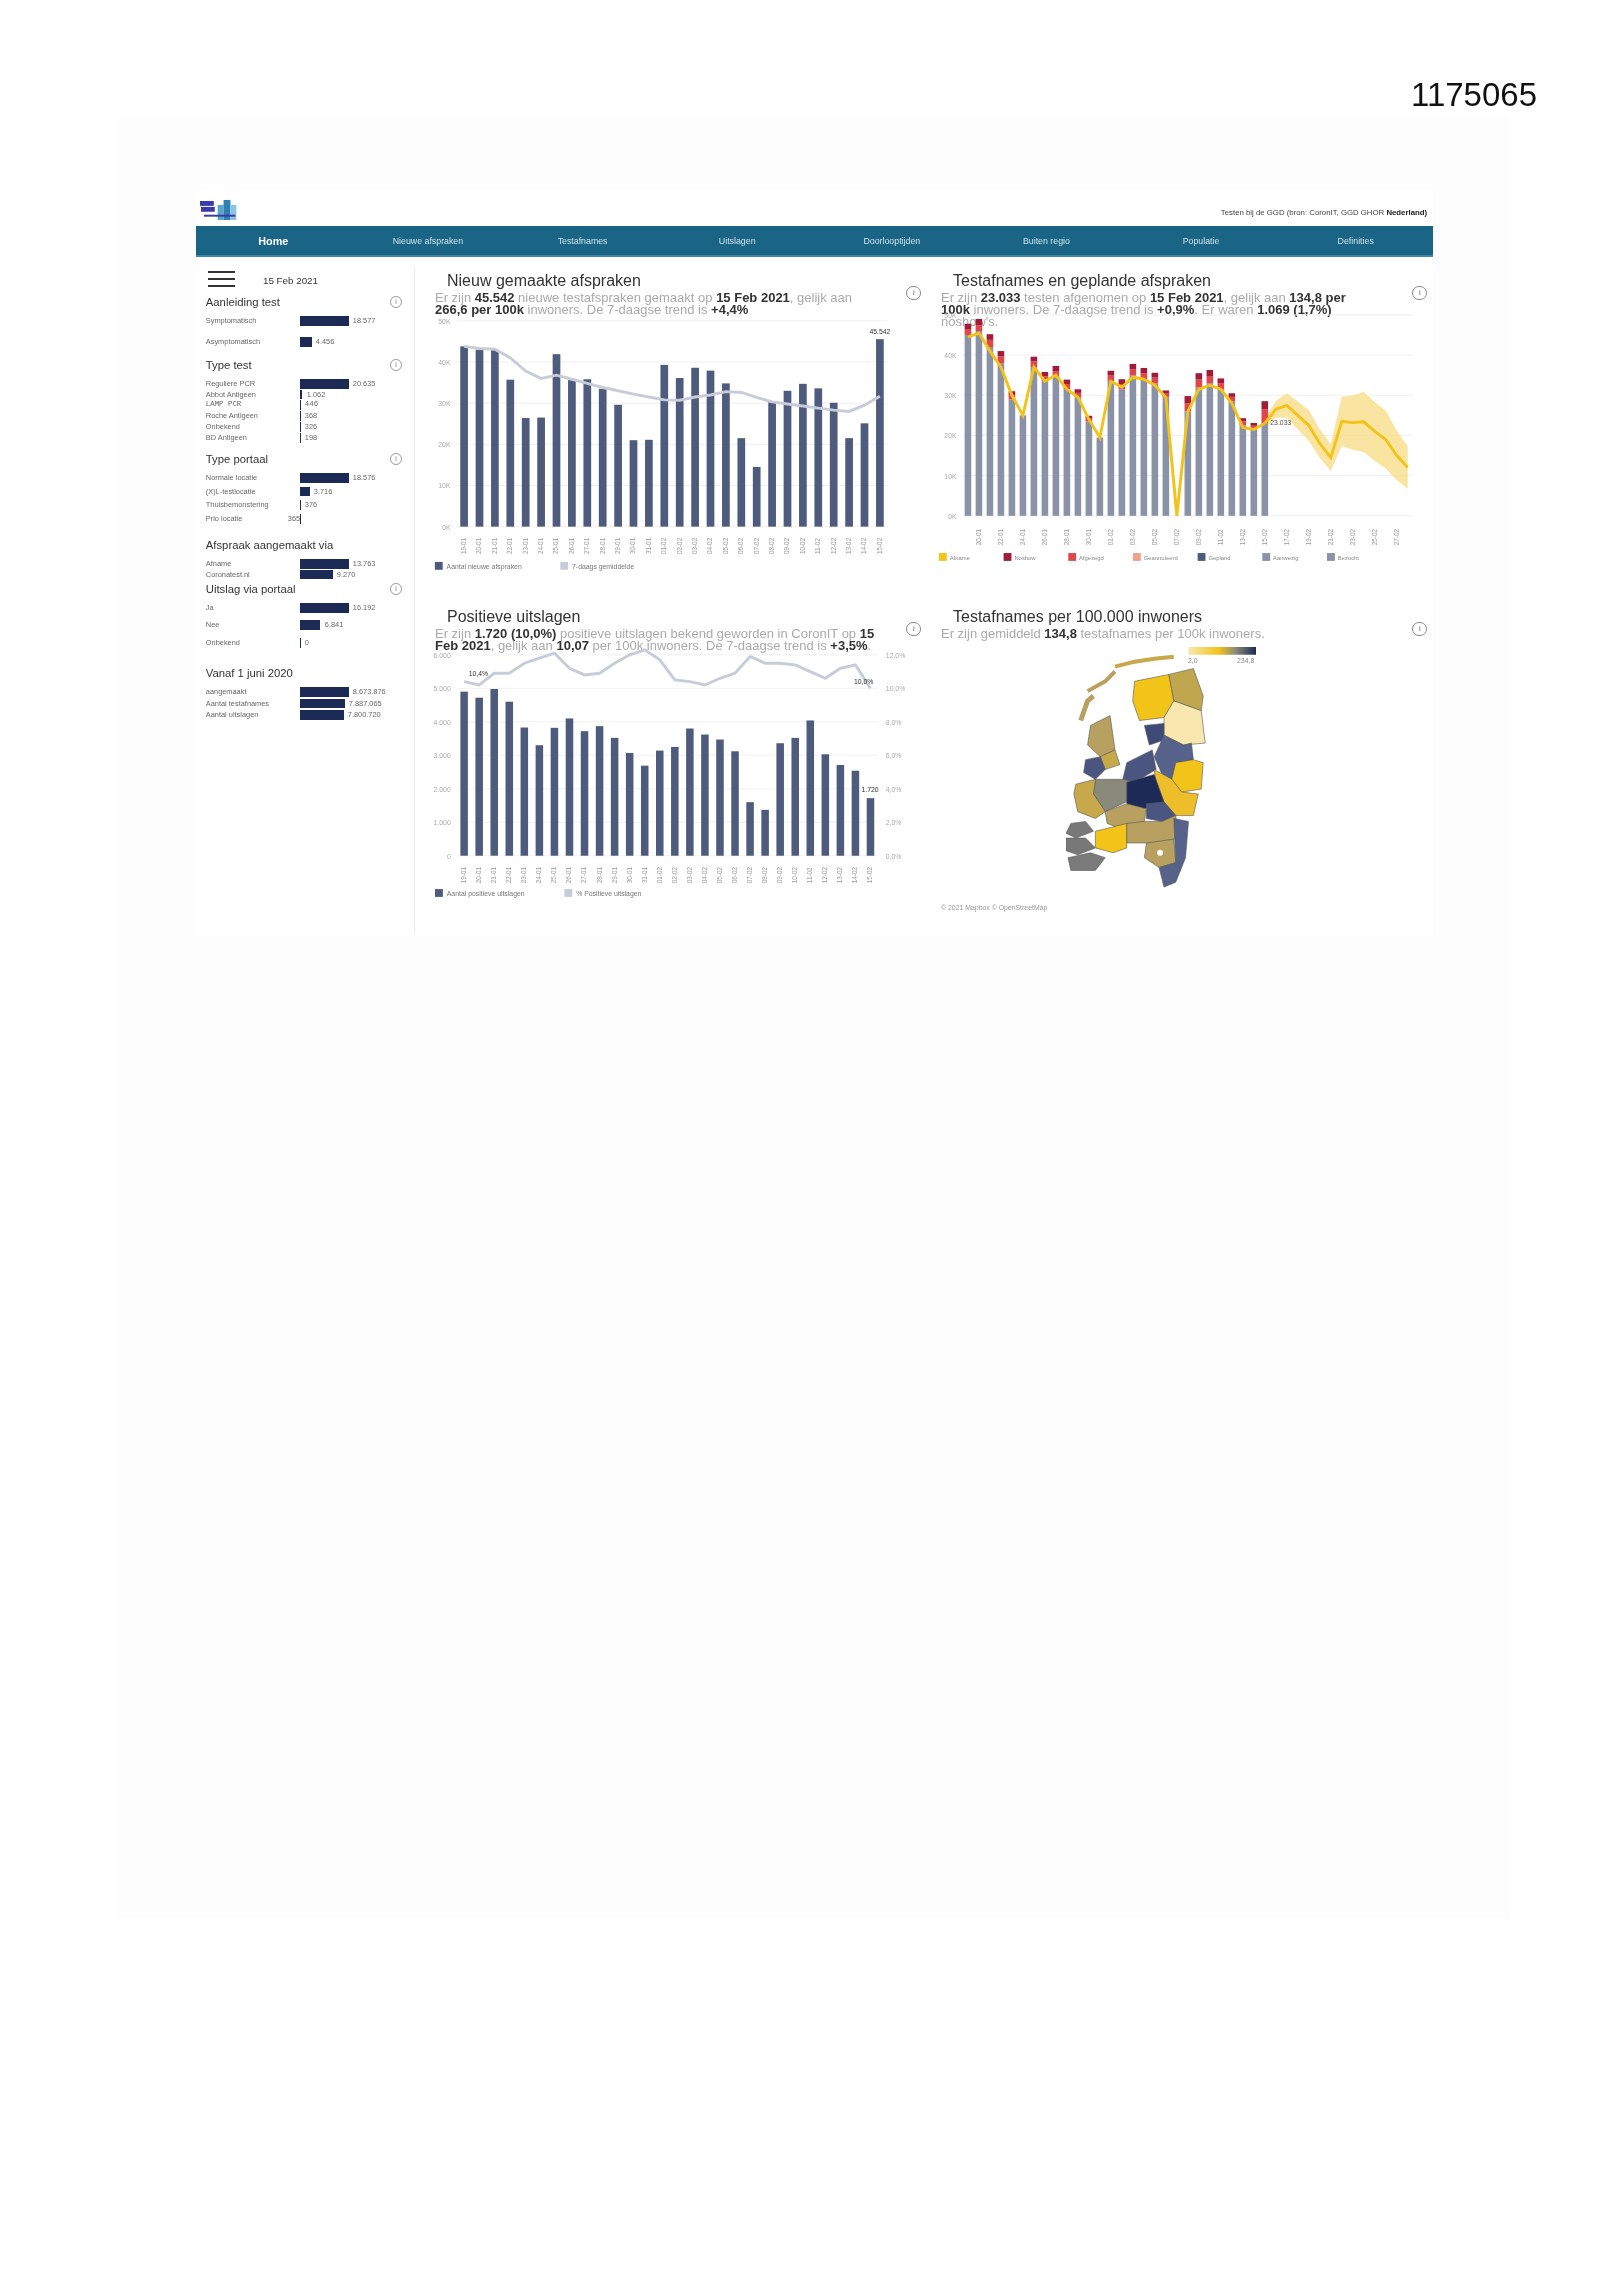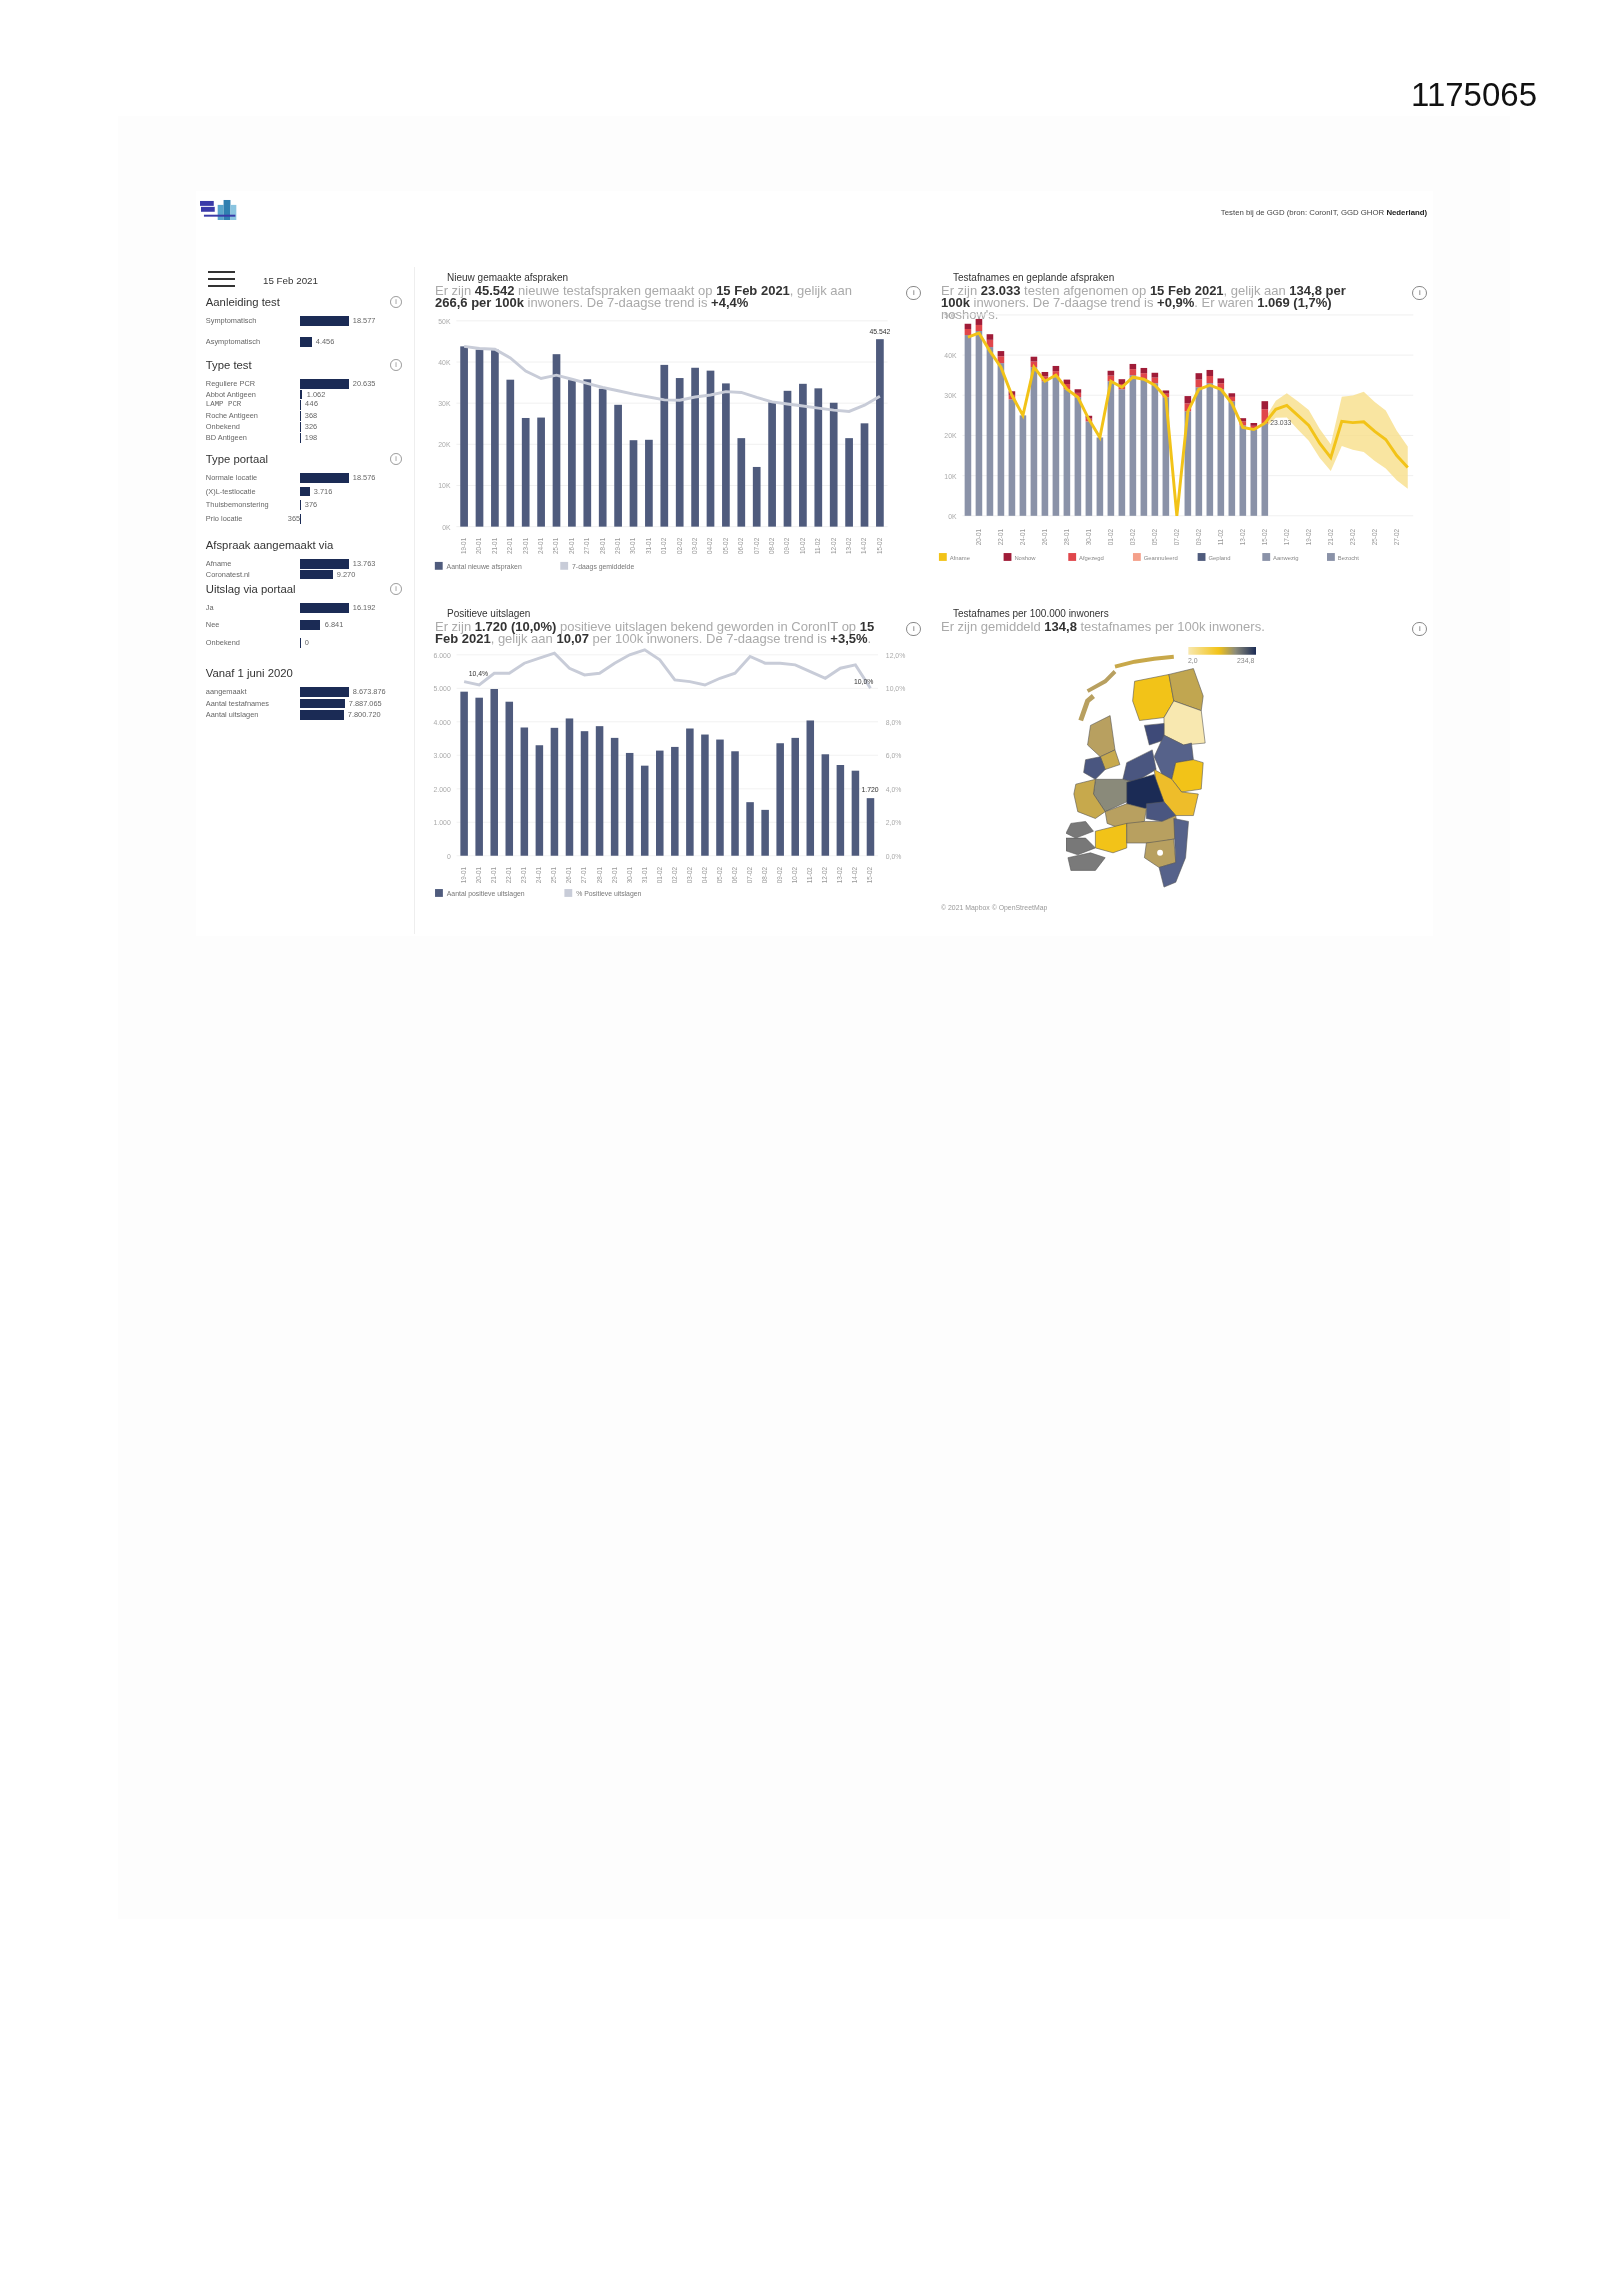--- a/index.html
+++ b/index.html
@@ -18,21 +18,21 @@
   .menu-icon span{display:block;height:2px;background:#333;margin-bottom:4.9px;}
   .date{position:absolute;left:67px;top:7.8px;font-size:9.8px;color:#333;}
   .sec{position:absolute;left:9.8px;width:196px;}
   .sec-title{font-size:11.3px;color:#333;margin-bottom:5.9px;}
   .info{position:absolute;right:0;top:0;width:9.8px;height:9.8px;border:1px solid #999;border-radius:50%;font-size:6.9px;line-height:9.8px;text-align:center;color:#777;}
   .row{position:relative;height:13.7px;font-size:7.4px;color:#666;}
   .row .lbl{position:absolute;left:0;top:2px;width:93px;white-space:nowrap;overflow:hidden;}
   .row .bar{position:absolute;left:94px;top:2px;height:9.8px;background:#1b2b55;}
   .row .val{position:absolute;top:2px;font-size:7.4px;color:#666;}
   .panel{position:absolute;}
-  .p-title{font-size:10px;color:#333;padding-left:12px;}
+  .p-title{font-size:16px;color:#333;padding-left:12px;}
   .p-sub{font-size:13px;color:#aaa;line-height:11.8px;margin-top:2px;}
   .p-sub b{color:#333;font-weight:bold;}
   .p-info{position:absolute;right:3.9px;top:13.7px;width:12.7px;height:12.7px;border:1px solid #888;border-radius:50%;font-size:7.8px;line-height:12.7px;text-align:center;color:#666;}
   svg text{font-family:"Liberation Sans",sans-serif;}
   .map-credit{position:absolute;font-size:6.9px;color:#999;}
 </style>
 </head>
 <body>
 
 <div class="docid">1175065</div>
@@ -42,20 +42,30 @@
   <svg class="logo" viewBox="0 0 56 22">
     <rect x="0" y="2" width="14" height="5" fill="#3a3aa8" transform="skew(-15)"></rect>
     <rect x="1" y="8" width="14" height="5" fill="#3a3aa8" transform="skew(-15)"></rect>
     <rect x="18" y="6" width="6" height="16" fill="#5aa6cc"></rect>
     <rect x="24" y="1" width="7" height="21" fill="#2f7fb0"></rect>
     <rect x="31" y="6" width="6" height="16" fill="#8ac4e0"></rect>
     <rect x="4" y="16" width="32" height="2" fill="#3a3aa8"></rect>
   </svg>
   <div class="source"><span>Testen bij de GGD (bron: CoronIT, GGD GHOR </span><b>Nederland)</b></div>
 
+  <div class="nav" id="nav">
+      <div class="nav-item active">Home</div>
+      <div class="nav-item">Nieuwe afspraken</div>
+      <div class="nav-item">Testafnames</div>
+      <div class="nav-item">Uitslagen</div>
+      <div class="nav-item">Doorlooptijden</div>
+      <div class="nav-item">Buiten regio</div>
+      <div class="nav-item">Populatie</div>
+      <div class="nav-item">Definities</div>
+    </div>
 
   <div class="left">
     <div class="menu-icon">
         <span></span>
         <span></span>
         <span></span>
       </div>
     <div class="date">15 Feb 2021</div>
     <div id="sections">
         <div class="sec" style="top: 29px;">

